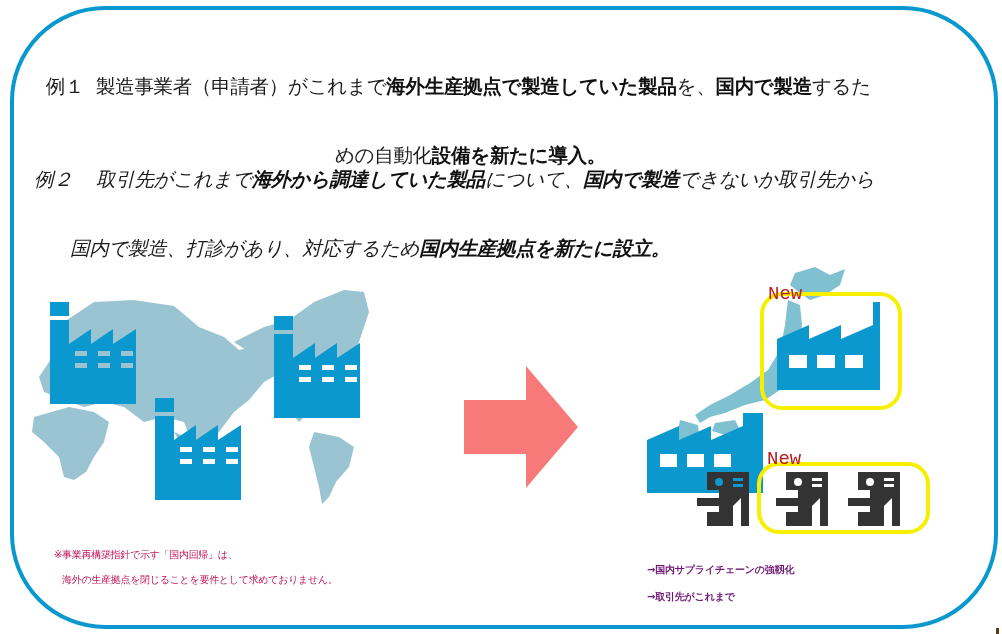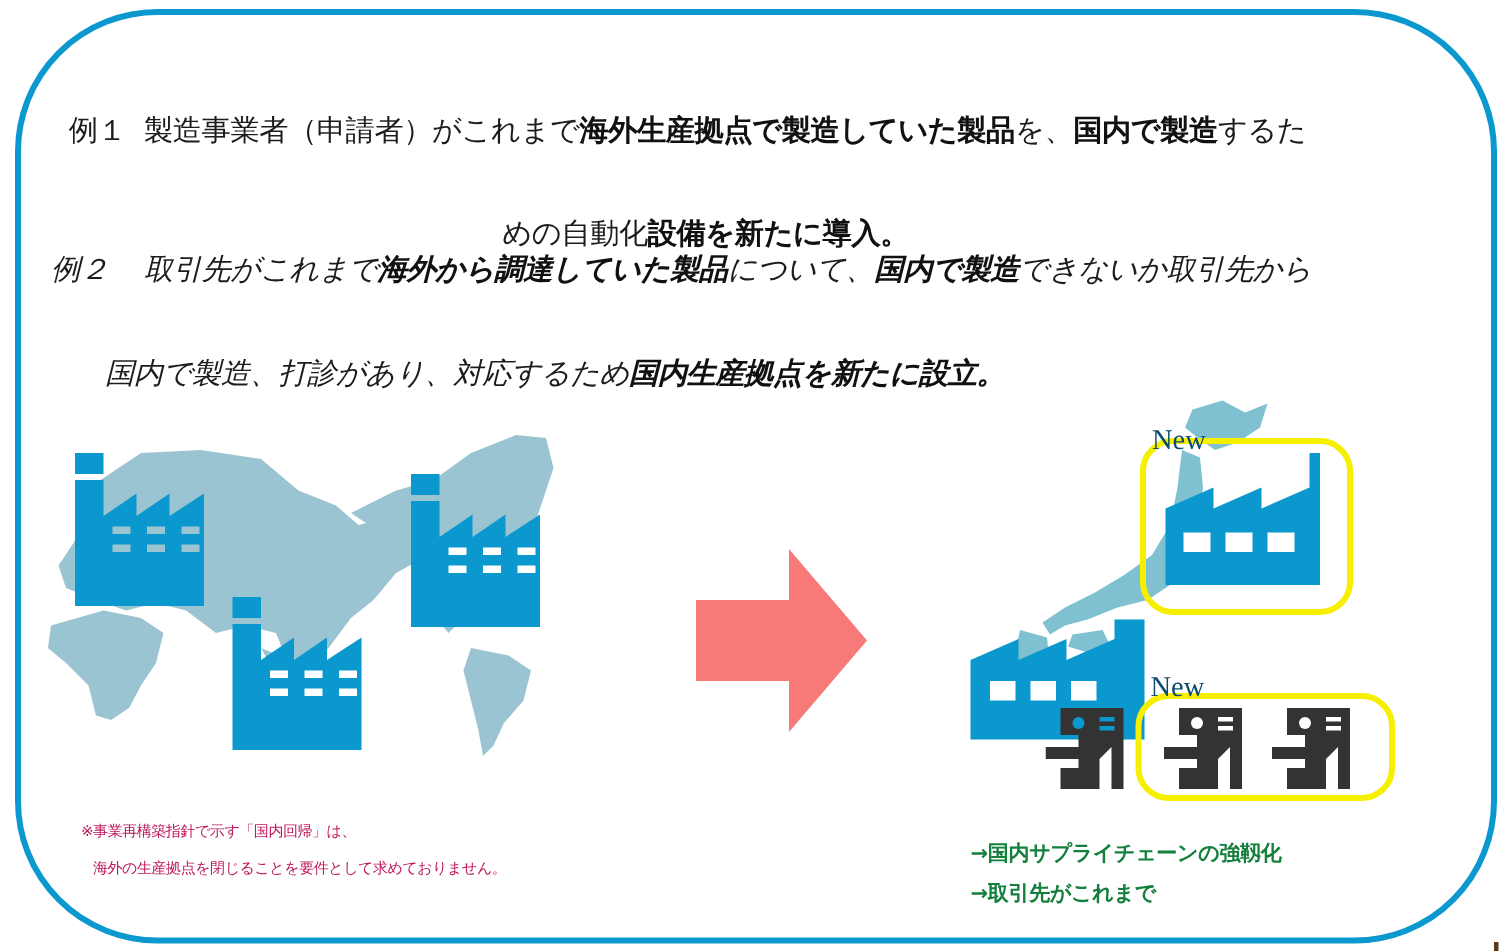--- a/index.html
+++ b/index.html
@@ -16,32 +16,32 @@
   .example .line2 { padding-left: 36px; margin-top: 41px; }
   .example b { font-weight: bold; color: #111; }
   #ex1 { top: 73px; text-align: center; }
   #ex2 { top: 166px; font-style: italic; }
 
   .worldmap { position: absolute; left: 24px; top: 282px; width: 420px; height: 240px; }
   .japan { position: absolute; left: 640px; top: 265px; width: 240px; height: 270px; }
 
   .arrow { position: absolute; left: 464px; top: 366px; width: 116px; height: 122px; }
 
-  .new-label { position: absolute; color: #0c4a6e; font-family: Liberation Serif, serif; font-size: 19px; }
+  .new-label { position: absolute; color: #b91c1c; font-family: Liberation Mono, monospace; font-size: 19px; }
   #new1 { left: 768px; top: 283px; }
   #new2 { left: 767px; top: 448px; }
 
   .yellow-box { position: absolute; border: 4px solid #f6f000; border-radius: 22px; }
   #ybox1 { left: 760px; top: 292px; width: 142px; height: 118px; }
   #ybox2 { left: 757px; top: 462px; width: 173px; height: 72px; }
 
   .note { position: absolute; left: 44px; top: 542px; font-size: 10px; line-height: 25px; color: #be185d; white-space: nowrap; letter-spacing: -0.3px; margin-left: 10px; }
   .note .n2 { padding-left: 8px; text-align: right; }
 
-  .result { position: absolute; left: 647px; top: 556px; font-size: 14px; line-height: 27px; color: #15803d; font-weight: bold; white-space: nowrap; letter-spacing: -0.2px; }
+  .result { position: absolute; left: 647px; top: 556px; font-size: 10px; line-height: 27px; color: #701a75; font-weight: bold; white-space: nowrap; letter-spacing: -0.2px; }
 
   .abs { position: absolute; }
   .corner-mark { position: absolute; left: 996px; top: 628px; width: 3px; height: 6px; background: #5b3a1c; }
 </style>
 </head>
 <body>
 
 <div class="frame"></div>
 
 <div class="example" id="ex1">

